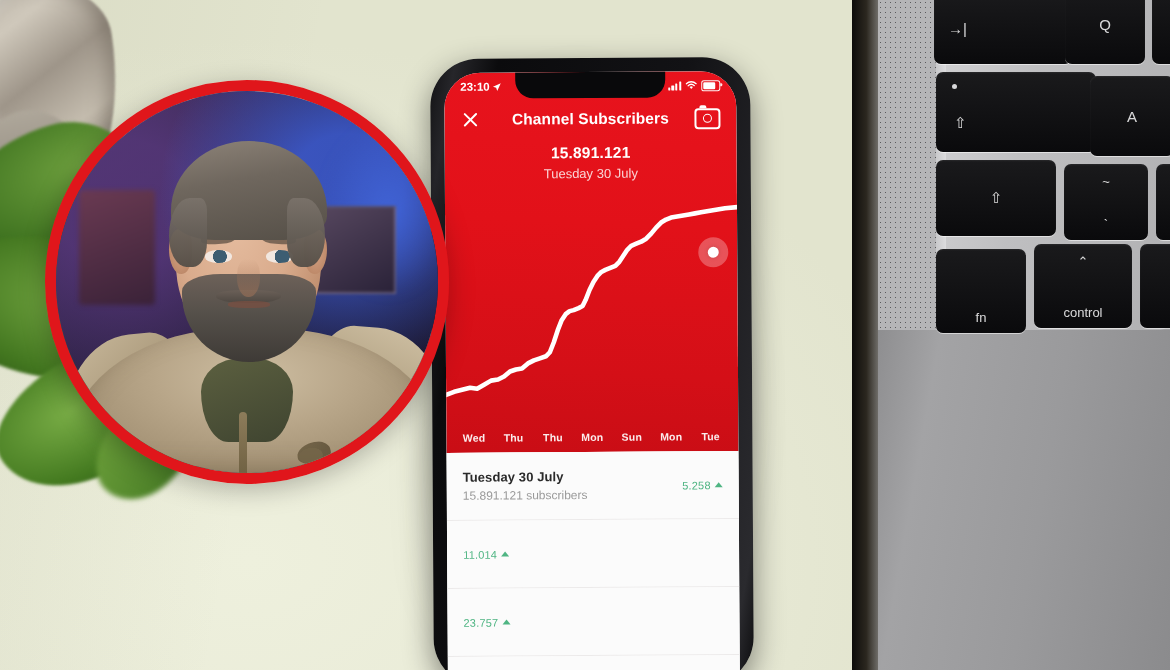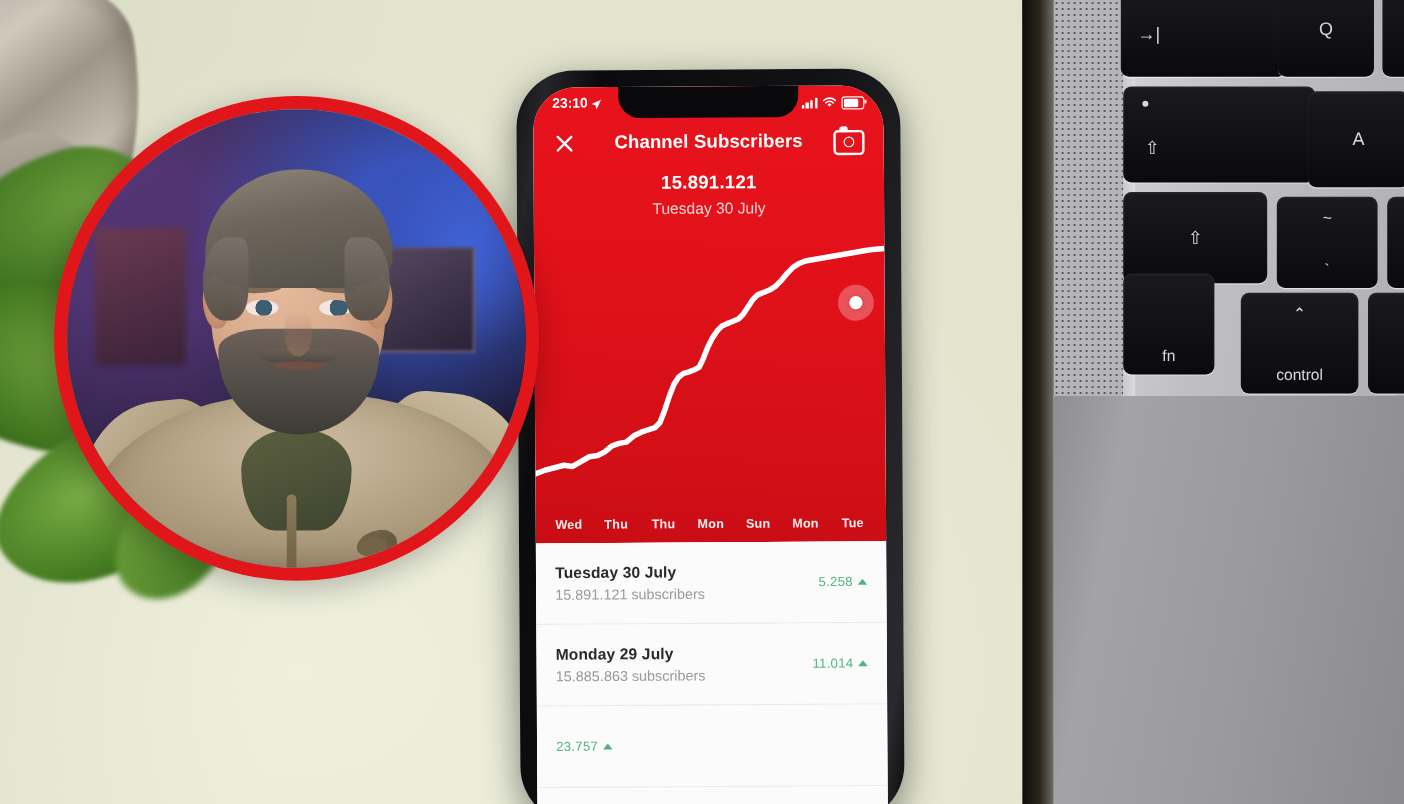--- a/index.html
+++ b/index.html
@@ -407,21 +407,21 @@
       <span class="kl">⇧</span>
     </div>
     <div class="key" style="left:212px;top:164px;width:84px;height:76px;">
       <span class="topmark">~</span>
       <span class="botmark">`</span>
     </div>
     <div class="key" style="left:304px;top:164px;width:84px;height:76px;">
       
     </div>
 
-    <div class="key k-label" style="left:84px;top:228px;width:76px;height:76px;">
+    <div class="key k-label" style="left:84px;top:249px;width:90px;height:76px;">
       <span class="kl">fn</span>
     </div>
     <div class="key k-label" style="left:182px;top:244px;width:98px;height:76px;">
       <span class="topmark">⌃</span>
       <span class="kl">control</span>
     </div>
     <div class="key k-label" style="left:288px;top:244px;width:100px;height:76px;">
       
       
     </div>
@@ -497,24 +497,20 @@
           <div class="rl">
             <div class="rt">Tuesday 30 July</div>
             <div class="rs">15.891.121 subscribers</div>
           </div>
           <div class="rr">
             <div class="rv">5.258</div>
             <div class="tri"></div>
           </div>
         </div>
         <div class="row">
-          <div class="rl">
-            <div class="rt">Monday 29 July</div>
-            <div class="rs">15.885.863 subscribers</div>
-          </div>
           <div class="rr">
             <div class="rv">11.014</div>
             <div class="tri"></div>
           </div>
         </div>
         <div class="row">
           <div class="rr">
             <div class="rv">23.757</div>
             <div class="tri"></div>
           </div>

